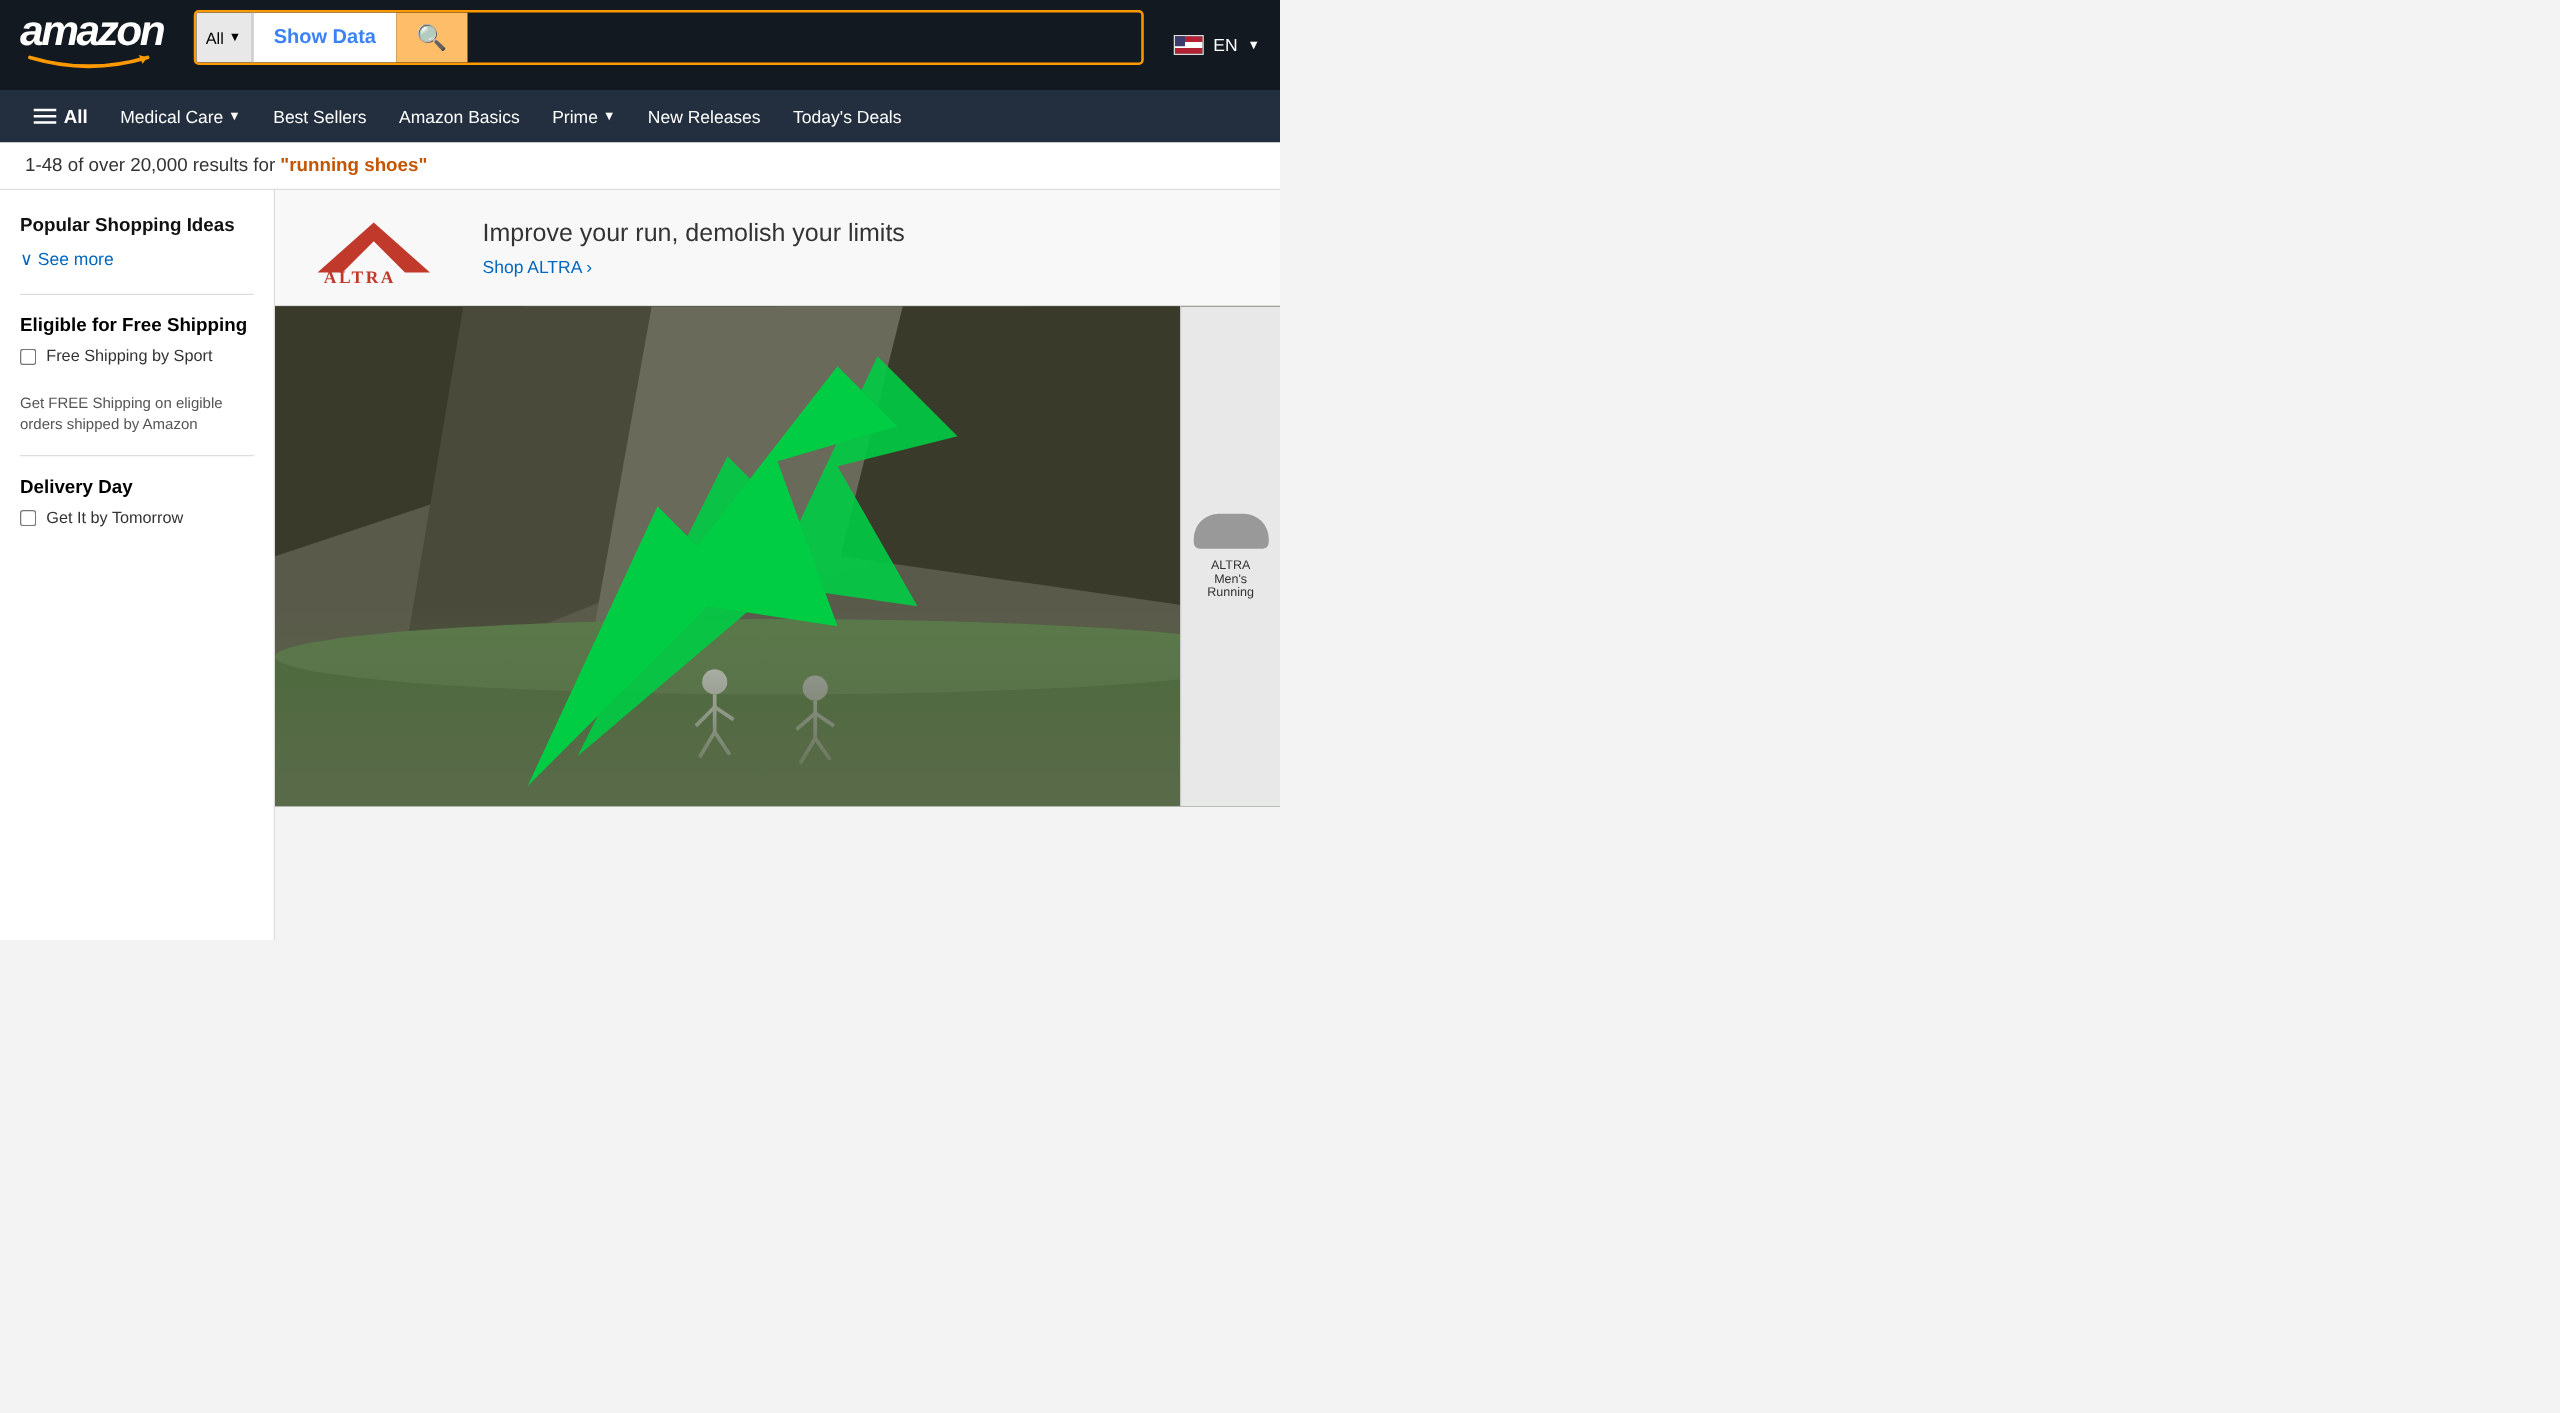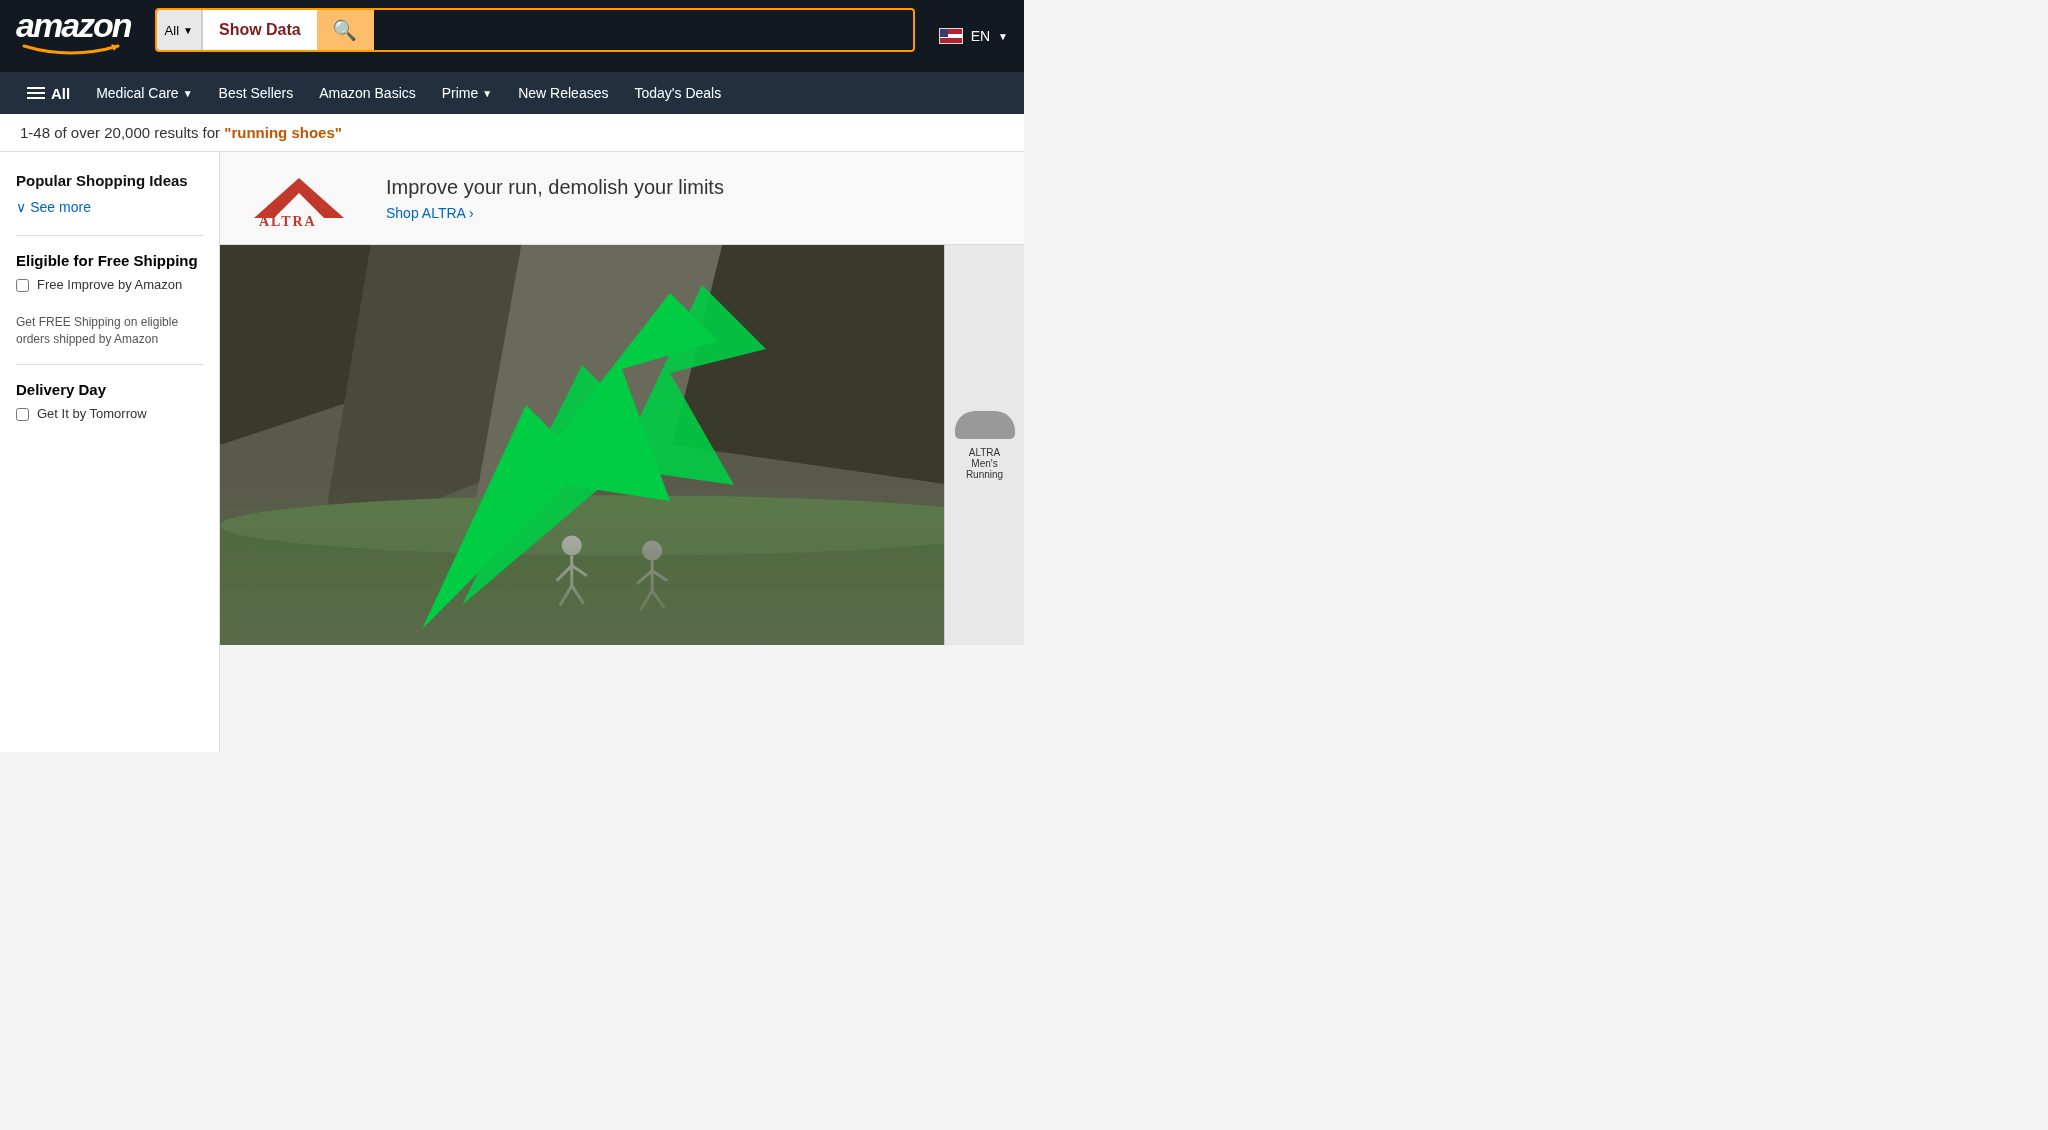--- a/index.html
+++ b/index.html
@@ -52,21 +52,21 @@
       outline: none;
       padding: 0 12px;
       font-size: 18px;
       background: white;
     }
     .show-data-btn {
       background: white;
       border: none;
       border-left: 1px solid #ccc;
       padding: 0 16px;
-      color: #7f1d1d;
+      color: #3b82f6;
       font-size: 16px;
       font-weight: bold;
       cursor: pointer;
       white-space: nowrap;
     }
     .search-btn {
       background: #febd69;
       border: none;
       padding: 0 16px;
       cursor: pointer;
@@ -372,21 +372,21 @@
         <span>See more</span>
       </div>
     </div>
 
     <hr class="sidebar-divider">
 
     <div class="free-shipping-section">
       <h3>Eligible for Free Shipping</h3>
       <div class="checkbox-row">
         <input type="checkbox" id="free-shipping" style="">
-        <label class="checkbox-label" for="free-shipping">Free Improve by Amazon</label>
+        <label class="checkbox-label" for="free-shipping">Free Shipping by Sport</label>
       </div>
       <p class="shipping-desc">Get FREE Shipping on eligible orders shipped by Amazon</p>
     </div>
 
     <hr class="sidebar-divider">
 
     <div class="delivery-section">
       <h3>Delivery Day</h3>
       <div class="checkbox-row">
         <input type="checkbox" id="get-tomorrow" style="">

